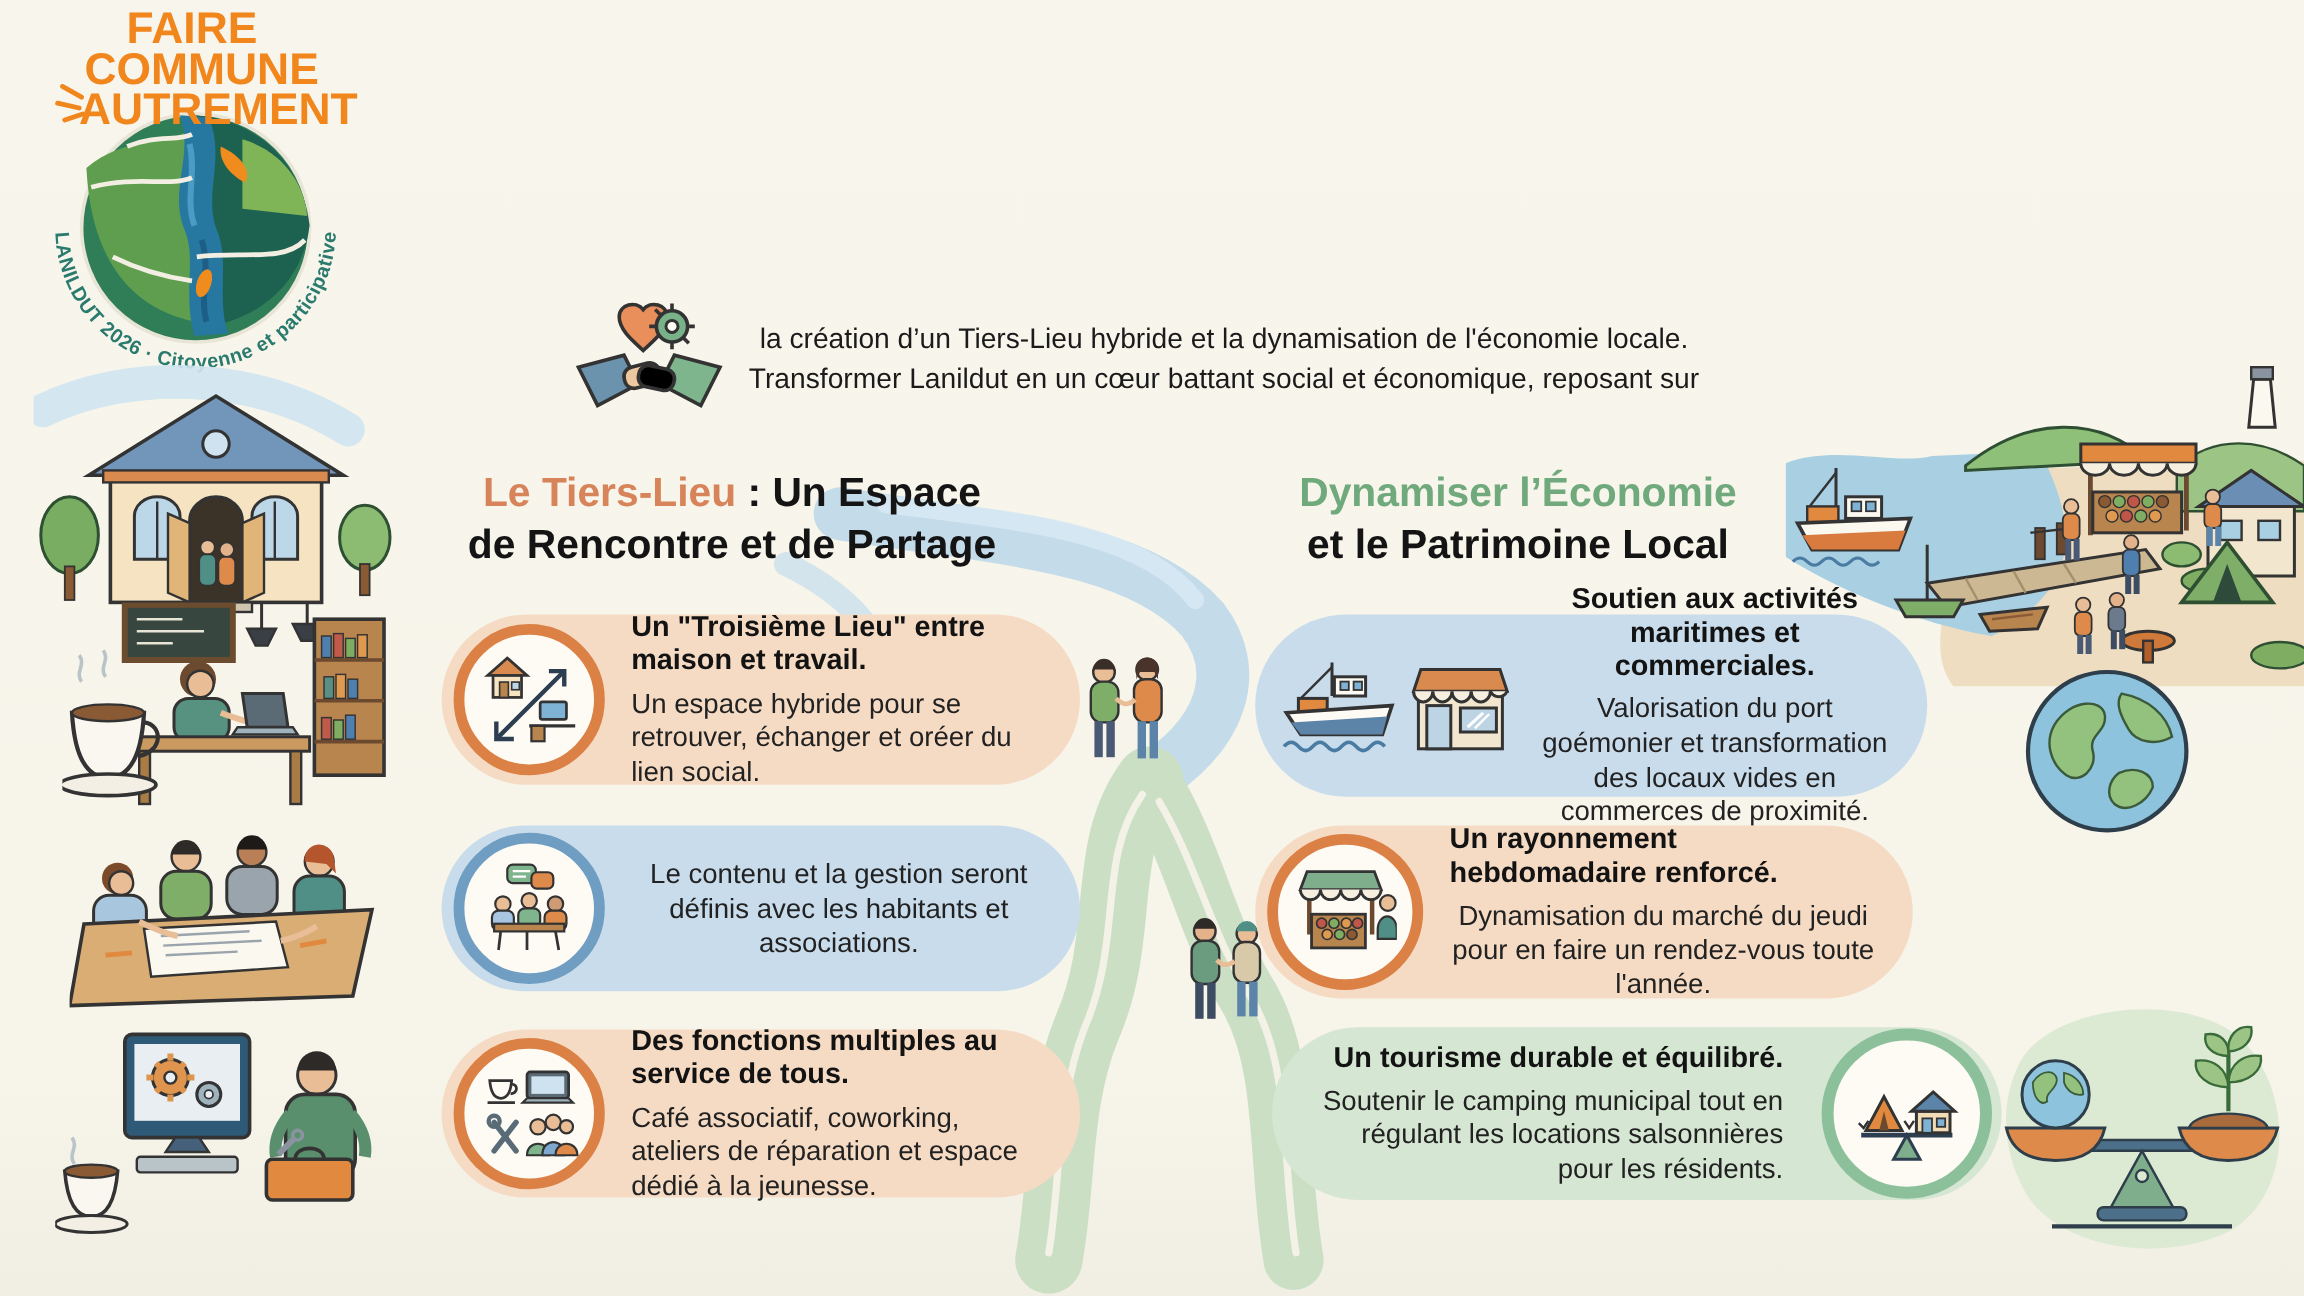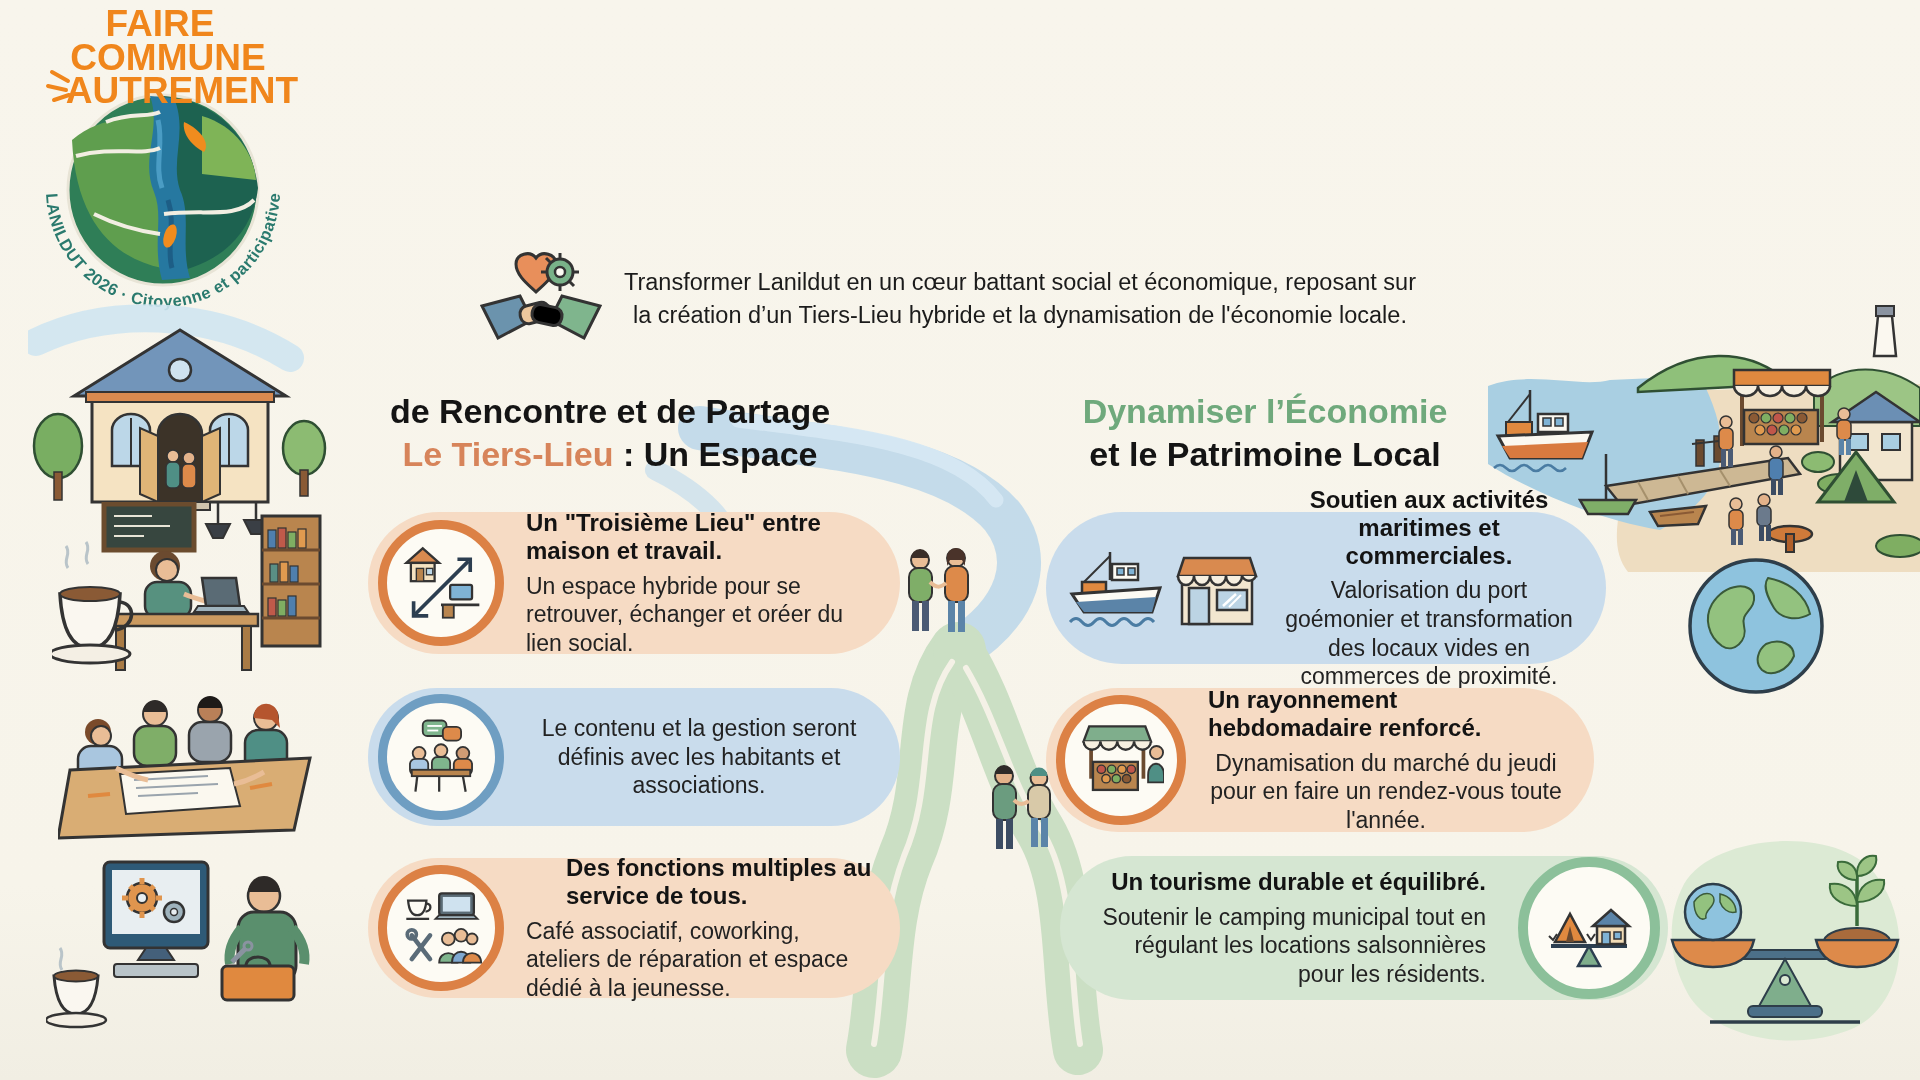--- a/index.html
+++ b/index.html
@@ -128,29 +128,29 @@
       </g>
       <circle r="5" fill="#fdfbf4" stroke="#333" stroke-width="2.5"></circle>
     </g>
     <polygon points="4,60 42,50 54,74 20,92" fill="#6b93ad" stroke="#333" stroke-width="3"></polygon>
     <polygon points="122,60 84,50 72,74 106,92" fill="#7fb58d" stroke="#333" stroke-width="3"></polygon>
     <rect x="42" y="58" width="30" height="18" rx="8" fill="#edc79d" stroke="#333" stroke-width="3" transform="rotate(-14 57 67)"></rect>
     <rect x="54" y="60" width="30" height="18" rx="8" fill="#e4b械88" stroke="#333" stroke-width="3" transform="rotate(12 69 69)"></rect>
   </svg>
 
   <div class="intro-text">
+    <div>la création d’un Tiers-Lieu hybride et la dynamisation de l'économie locale.</div>
     <div>Transformer Lanildut en un cœur battant social et économique, reposant sur</div>
-    <div>la création d’un Tiers-Lieu hybride et la dynamisation de l'économie locale.</div>
   </div>
 
   <div class="heading heading-left">
-    <div>de Rencontre et de Partage</div>
     <div>
       <span class="accent-orange">Le Tiers-Lieu</span><span> : Un Espace</span>
     </div>
+    <div>de Rencontre et de Partage</div>
   </div>
 
   <div class="heading heading-right">
     <div><span class="accent-green">Dynamiser l’Économie</span></div>
     <div>et le Patrimoine Local</div>
   </div>
 
   <div class="card bg-peach" style="left:368px;top:512px;width:532px;height:142px;">
     <div class="badge badge-orange" style="left:10px;width:108px;height:108px;">
       <svg width="84" height="84" viewBox="0 0 92 92">
@@ -214,21 +214,21 @@
         <circle cx="14" cy="53" r="5" fill="none" stroke="#5a6b78" stroke-width="4"></circle>
         <circle cx="54" cy="58" r="7" fill="#e9bd96" stroke="#333" stroke-width="2"></circle>
         <circle cx="68" cy="54" r="7" fill="#e9bd96" stroke="#333" stroke-width="2"></circle>
         <circle cx="80" cy="58" r="6" fill="#e9bd96" stroke="#333" stroke-width="2"></circle>
         <path d="M44,84 C44,70 64,70 64,84Z" fill="#7fb58d" stroke="#333" stroke-width="2"></path>
         <path d="M58,84 C58,68 78,68 78,84Z" fill="#7fa8d0" stroke="#333" stroke-width="2"></path>
         <path d="M70,84 C70,70 90,70 90,84Z" fill="#dd8a4a" stroke="#333" stroke-width="2"></path>
       </svg>
     </div>
     <div class="card-text" style="left:158px;right:28px;">
-      <div class="card-title" style="max-width:310px;margin-left:40px;">Des fonctions multiples au service de tous.</div>
+      <div class="card-title" style="max-width:310px;">Des fonctions multiples au service de tous.</div>
       <div class="card-body" style="max-width:366px;">Café associatif, coworking, ateliers de réparation et espace dédié à la jeunesse.</div>
     </div>
   </div>
 
   <div class="card bg-blue" style="left:1046px;top:512px;width:560px;height:152px;">
     <svg class="abs" style="left:22px;top:34px;" width="100" height="84" viewBox="0 0 100 84">
       <line x1="42" y1="6" x2="42" y2="34" stroke="#333" stroke-width="2.5"></line>
       <line x1="42" y1="10" x2="16" y2="36" stroke="#333" stroke-width="2"></line>
       <rect x="44" y="18" width="26" height="16" fill="#fdfbf4" stroke="#333" stroke-width="2.5"></rect>
       <rect x="49" y="22" width="7" height="7" fill="#7fb3d5" stroke="#333" stroke-width="1.5"></rect>

